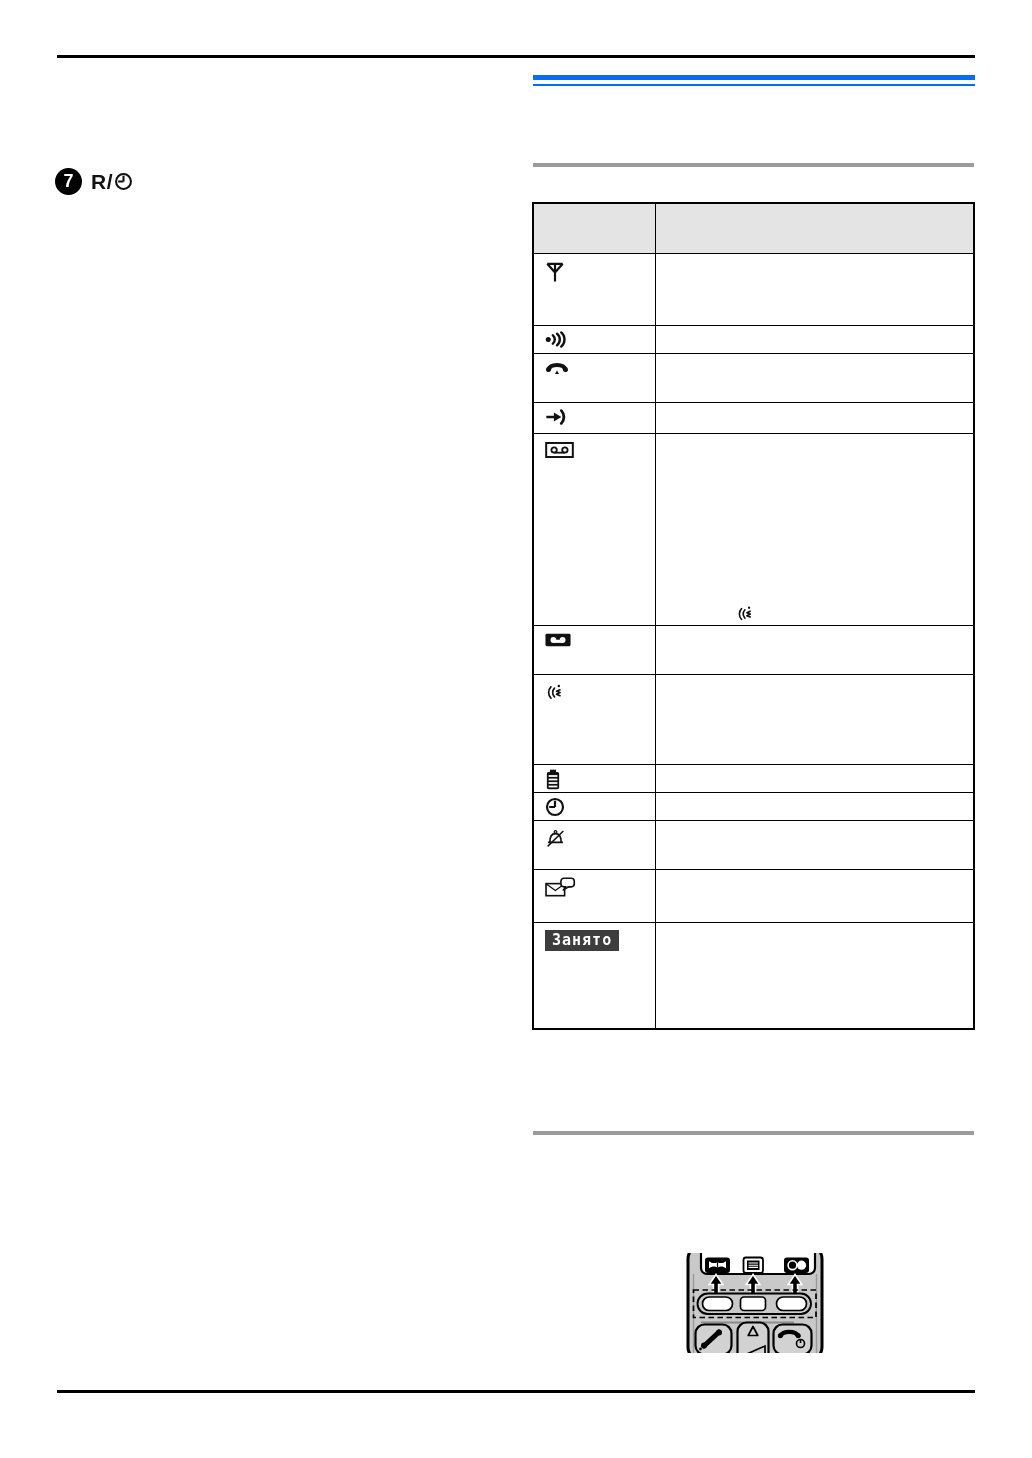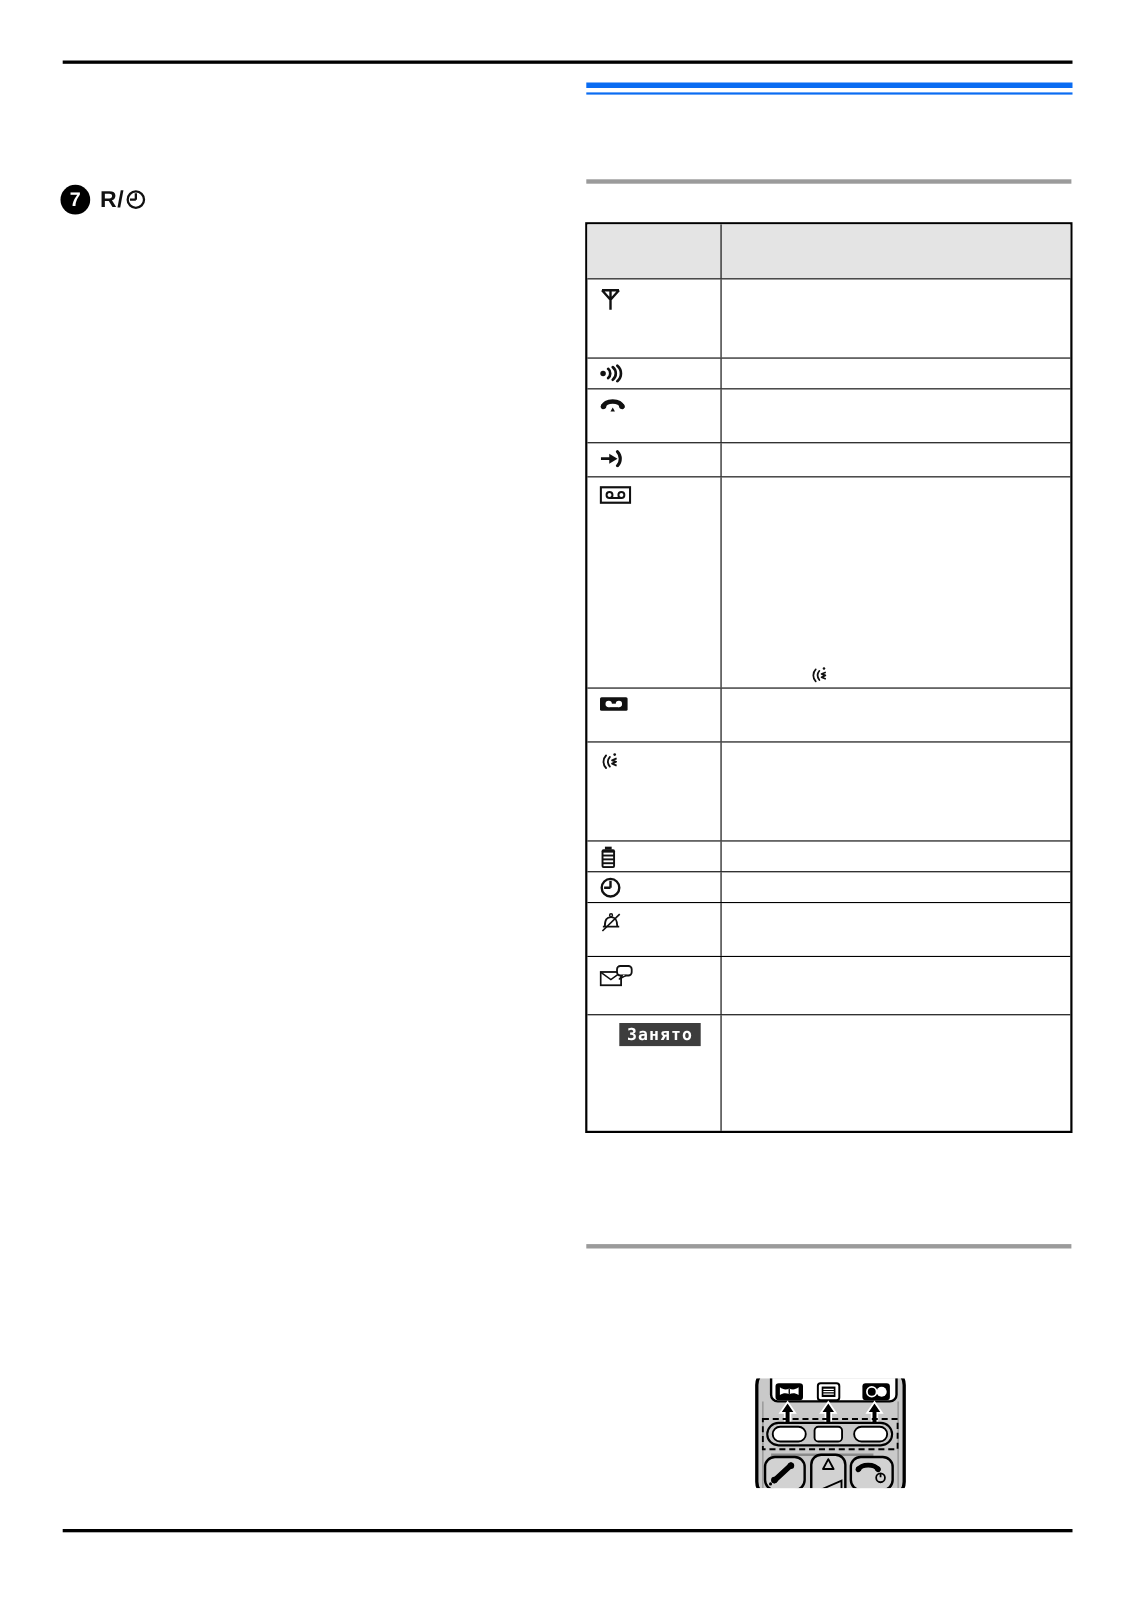--- a/index.html
+++ b/index.html
@@ -16,21 +16,21 @@
   .bluebar{position:absolute;left:533px;top:75px;width:442px;height:5px;background:#0a6cf2;}
   .bluethin{position:absolute;left:533px;top:84px;width:442px;height:2px;background:#0a6cf2;}
   .grayrule{position:absolute;left:533px;width:441px;height:3.5px;background:#9b9b9b;}
   .grayrule.g1{top:163px;}
   .grayrule.g2{top:1131px;}
   .icon-table{position:absolute;left:532px;top:202px;width:443px;border:2px solid #000;box-sizing:border-box;}
   .trow{display:flex;box-sizing:border-box;}
   .trow + .trow{border-top:1.5px solid #000;}
   .thead{background:#e4e4e4;}
   .c1{width:122px;box-sizing:border-box;border-right:1.5px solid #000;position:relative;
-      padding:7px 0 0 11px;flex:none;text-align:center;}
+      padding:7px 0 0 11px;flex:none;}
   .c2{flex:1;position:relative;}
   .inline-glyph{position:absolute;left:80px;top:170px;}
   .busy-badge{display:inline-block;background:#3d3d3d;color:#fff;
       font-family:"DejaVu Sans Mono","Liberation Mono",monospace;font-weight:bold;
       font-size:15px;letter-spacing:1px;padding:1px 7px 2px 7px;}
   .phone-figure{position:absolute;left:676px;top:1253px;width:154px;height:100px;overflow:hidden;}
   .ic{display:block;}
 </style>
 </head>
 <body>

